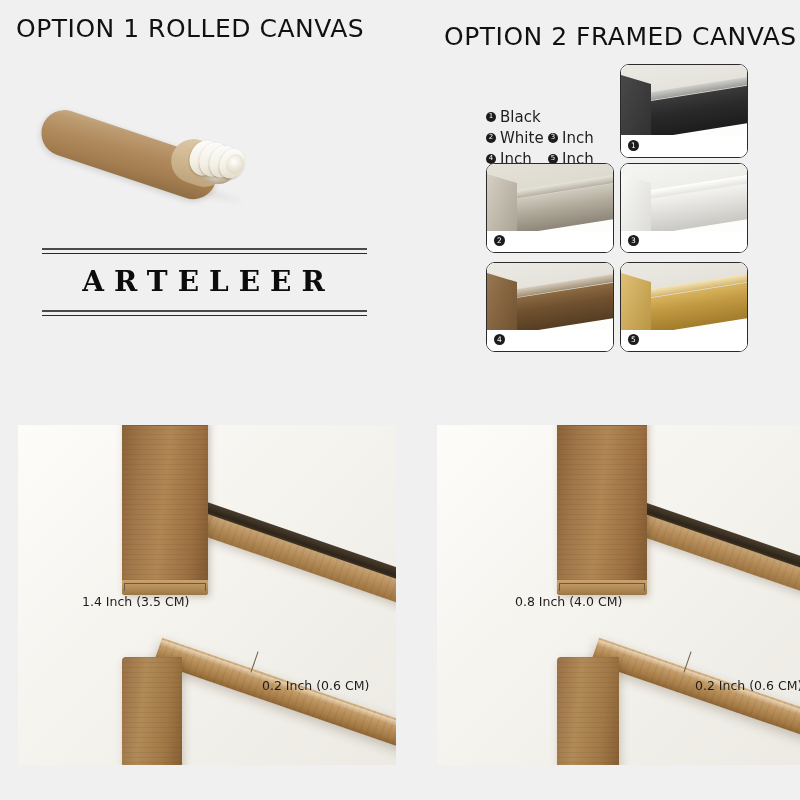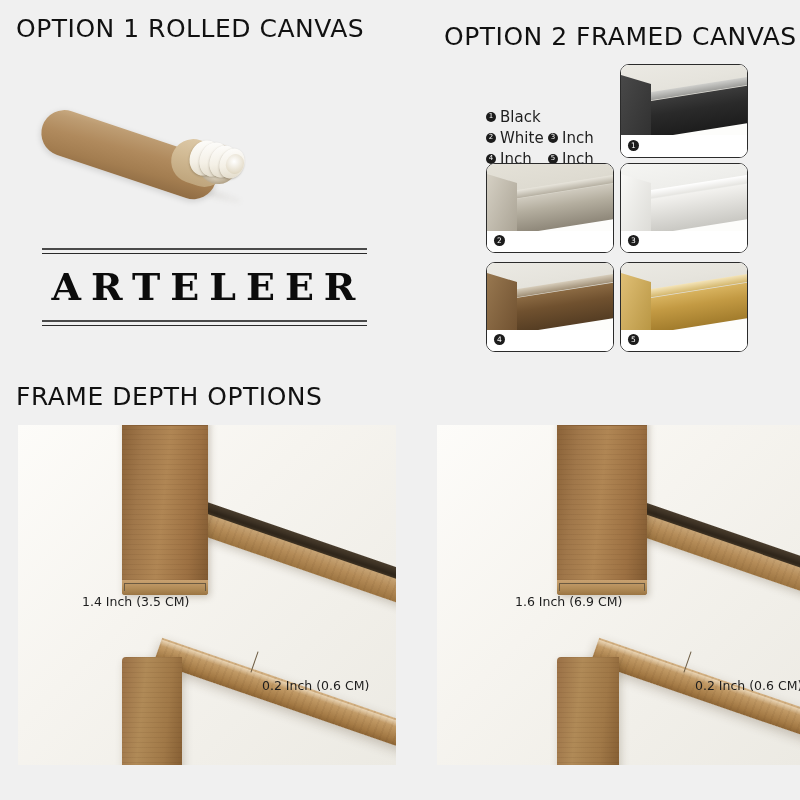--- a/index.html
+++ b/index.html
@@ -114,21 +114,21 @@
     left: 42px;
     top: 248px;
     width: 325px;
   }
   .rule-pair { width: 100%; }
   .rule-thick { height: 2px; background: #4a4a4a; }
   .rule-thin  { height: 1px; background: #2a2a2a; margin-top: 3px; }
   .logo-word {
     font-family: "DejaVu Serif", serif;
     font-weight: 700;
-    font-size: 38px;
+    font-size: 28px;
     letter-spacing: 10px;
     color: #0c0c0c;
     text-align: center;
     line-height: 1;
     padding: 14px 0 14px 8px;
   }
 
   
   .framing-title {
     position: absolute;
@@ -506,21 +506,20 @@
     <div class="sw-scene">
       <div class="sw-face"></div>
       <div class="sw-lip"></div>
       <div class="sw-band"></div>
       <div class="sw-return"></div>
       <div class="sw-base"></div>
     </div>
     <div class="sw-num">5</div>
   </div>
 
-  <div class="sec-heading" id="heading-depth">FRAME DEPTH OPTIONS</div>
 
   <div class="photo" id="photo-left">
     <div class="wall"></div>
 
     <div class="rail-gap" style="left:150px; top:64px; width:300px; transform: rotate(19deg);"></div>
     <div class="rail-upper" style="left:150px; top:76px; width:300px; transform: rotate(19deg);"></div>
 
     <div class="stile" style="left:104px; top:-6px; width:86px; height:176px;">
       <div class="stile-top-edge"></div>
       <div class="stile-bottom-edge"></div>
@@ -548,19 +547,19 @@
       <div class="stile-top-edge"></div>
       <div class="stile-bottom-edge"></div>
     </div>
 
     <div class="rail-lower" style="left:158px; top:212px; width:305px; transform: rotate(19deg);">
       <div class="rail-lower-shine"></div>
     </div>
     <div class="post" style="left:120px; top:232px; width:62px; height:115px;"></div>
 
     <div class="dim-bracket" style="left:122px; top:158px; width:84px;"></div>
-    <div class="dim-label" style="left:78px; top:169px;">1.6 Inch (6.9 CM)</div>
+    <div class="dim-label" style="left:78px; top:169px;">0.8 Inch (4.0 CM)</div>
 
     <div class="dim-tick" style="left:250px; top:226px; height:22px; transform: rotate(19deg);"></div>
     <div class="dim-label" style="left:258px; top:253px;">0.2 Inch (0.6 CM)</div>
   </div>
 
 </div>
 
 </body></html>

